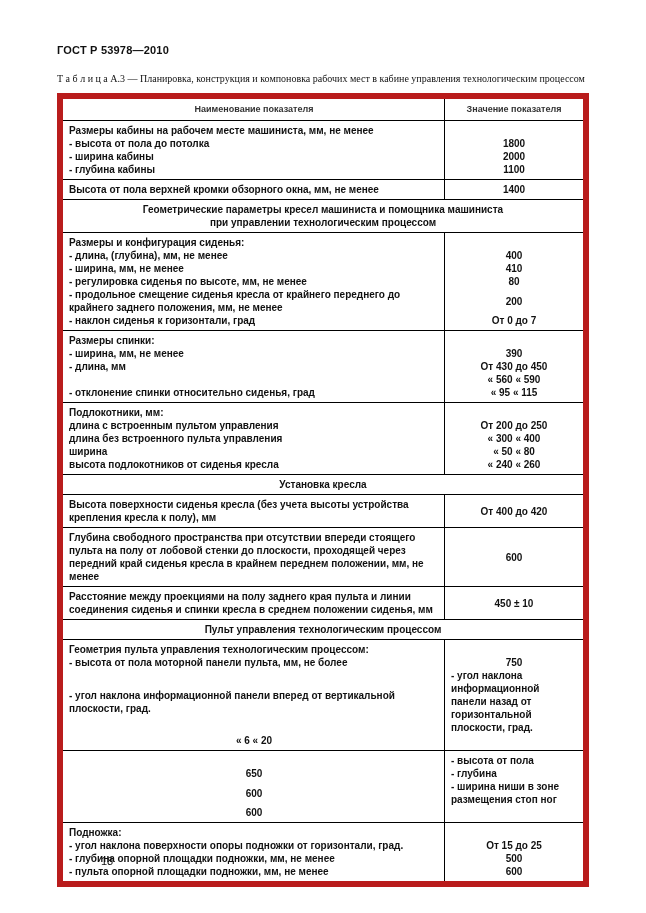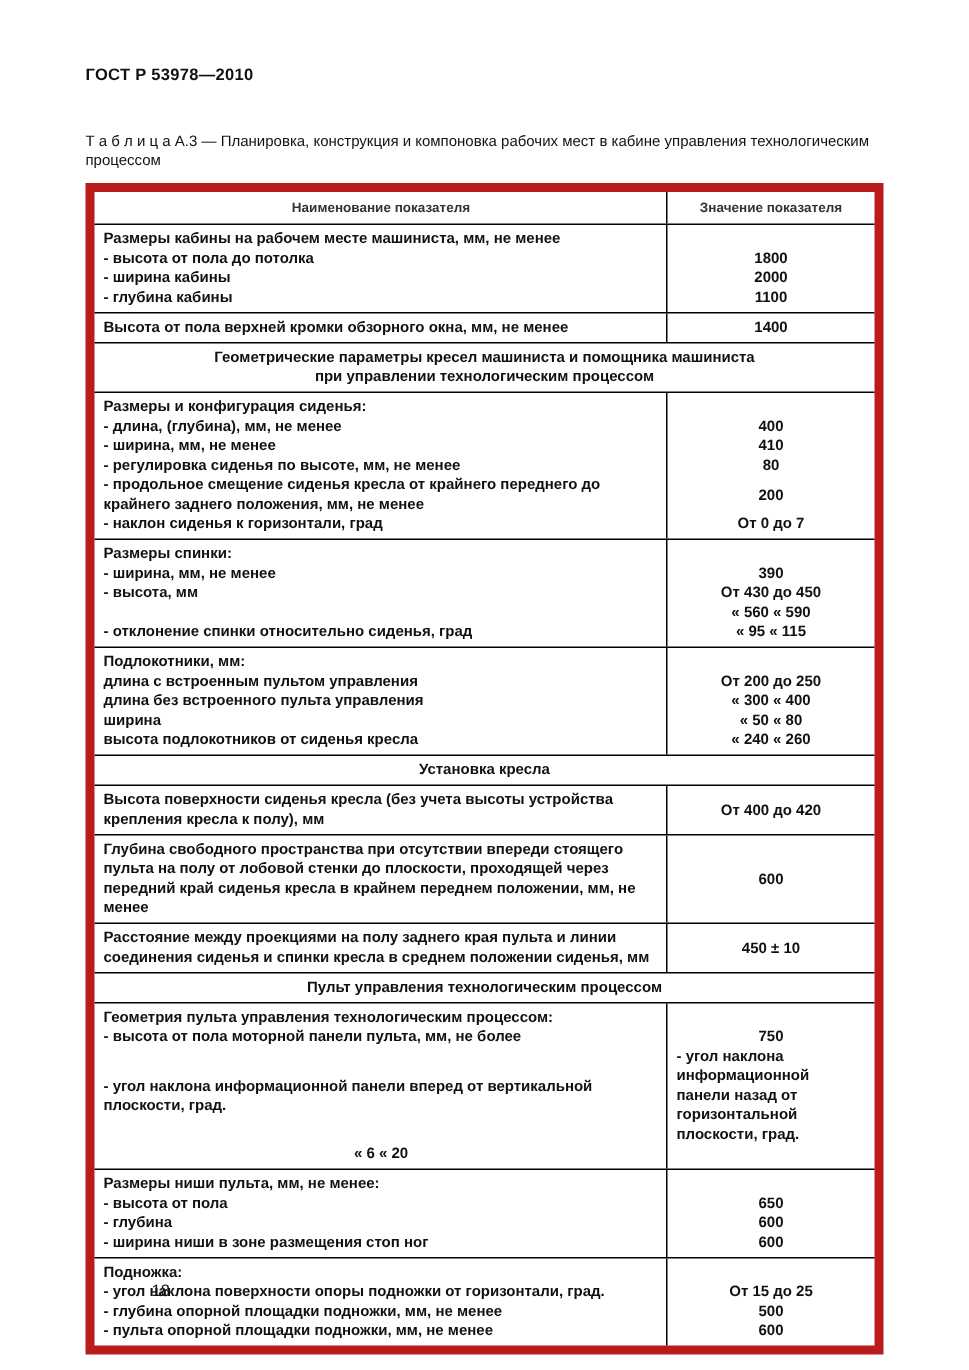--- a/index.html
+++ b/index.html
@@ -3,21 +3,21 @@
 <meta charset="utf-8">
 <style>
   * { margin:0; padding:0; box-sizing:border-box; }
   html,body { background:#ffffff; }
   body { font-family:"Liberation Sans","DejaVu Sans",sans-serif; color:#111; }
   .page {
     width:646px; height:913px; background:#ffffff; margin:0 auto;
     padding:44px 57px 0 57px; position:relative; overflow:hidden;
   }
   .doc-header { font-size:11px; font-weight:bold; letter-spacing:.2px; }
-  .caption { margin-top:32px; font-size:10px; line-height:13px; }
+  .caption { margin-top:16px; font-size:10px; line-height:13px;font-family:Liberation Serif, serif; }
   .gtable {
     margin-top:8px; border:6px solid #b91c1c; font-size:10px; line-height:13px;font-weight:bold;
   }
   .trow + .trow { border-top:1px solid #000; }
   .thead {
     display:grid; grid-template-columns:1fr 138px; position:relative;
     font-size:9px; color:#333;
   }
   .thead > div { padding:4px 2px; text-align:center; }
   .thead::after, .data::after {
@@ -82,21 +82,21 @@
         <div class="ltext">- продольное смещение сиденья кресла от крайнего переднего до крайнего заднего положения, мм, не менее</div>
         <div class="lvalue">200</div>
         <div class="ltext">- наклон сиденья к горизонтали, град</div>
         <div class="lvalue">От 0 до 7</div>
       </div>
       <div class="trow data">
         <div class="ltext">Размеры спинки:</div>
         <div class="lvalue"></div>
         <div class="ltext">- ширина, мм, не менее</div>
         <div class="lvalue">390</div>
-        <div class="ltext">- высота, мм</div>
+        <div class="ltext">- длина, мм</div>
         <div class="lvalue">От 430 до 450</div>
         <div class="ltext"></div>
         <div class="lvalue">« 560 « 590</div>
         <div class="ltext">- отклонение спинки относительно сиденья, град</div>
         <div class="lvalue">«  95 « 115</div>
       </div>
       <div class="trow data">
         <div class="ltext">Подлокотники, мм:</div>
         <div class="lvalue"></div>
         <div class="ltext">длина с встроенным пультом управления</div>
@@ -129,21 +129,20 @@
       <div class="trow data">
         <div class="ltext">Геометрия пульта управления технологическим процессом:</div>
         <div class="lvalue"></div>
         <div class="ltext">- высота от пола моторной панели пульта, мм, не более</div>
         <div class="lvalue">750</div>
         <div class="ltext">- угол наклона информационной панели вперед от вертикальной плоскости, град.</div>
         <div class="ltext">- угол наклона информационной панели назад от горизонтальной плоскости, град.</div>
         <div class="lvalue">« 6 « 20</div>
       </div>
       <div class="trow data">
-        <div class="ltext">Размеры ниши пульта, мм, не менее:</div>
         <div class="lvalue"></div>
         <div class="ltext">- высота от пола</div>
         <div class="lvalue">650</div>
         <div class="ltext">- глубина</div>
         <div class="lvalue">600</div>
         <div class="ltext">- ширина ниши в зоне размещения стоп ног</div>
         <div class="lvalue">600</div>
       </div>
       <div class="trow data">
         <div class="ltext">Подножка:</div>

